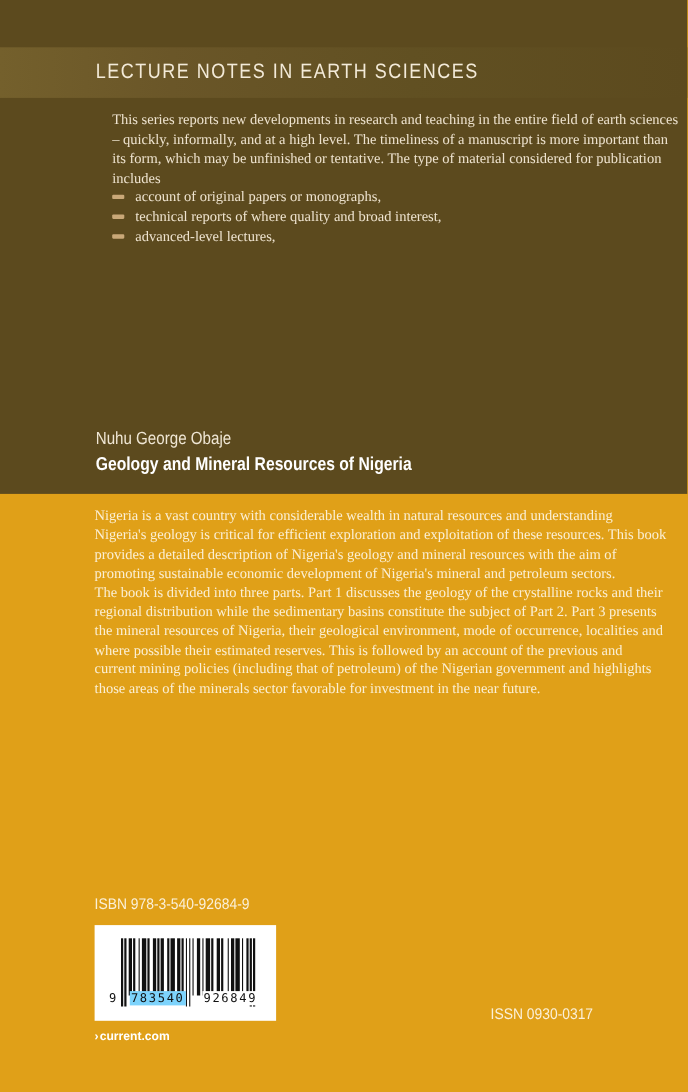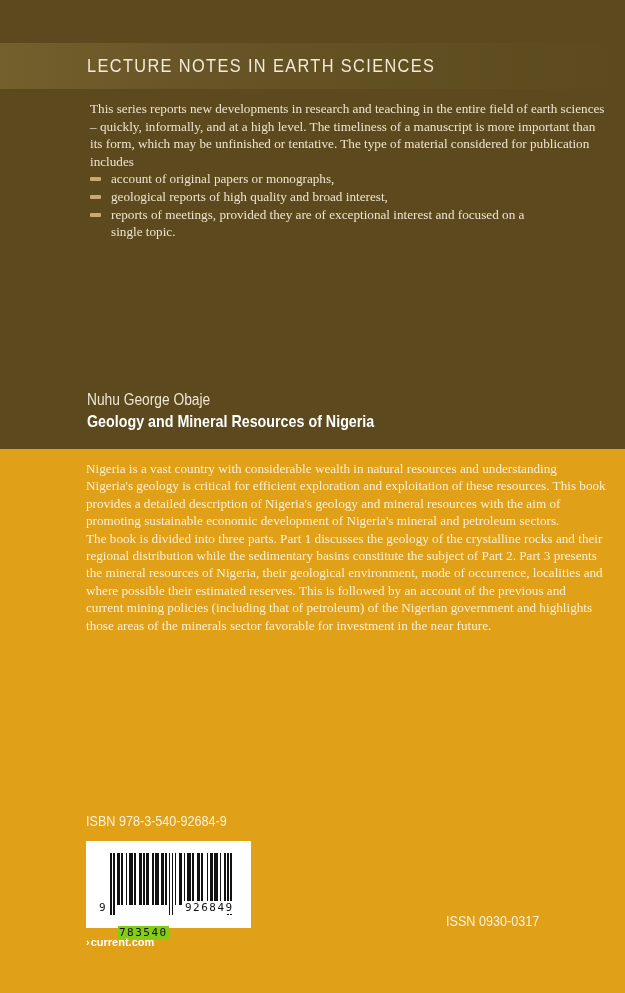--- a/index.html
+++ b/index.html
@@ -17,21 +17,21 @@
       background: linear-gradient(to right, #74602c 0%, #6a5628 25%, #615022 60%, #5c4a1e 100%);
     }
     .series-title {
       position: absolute; left: 87px; top: 55px;
       font-family: "Liberation Sans", "DejaVu Sans", sans-serif;
       font-size: 19px; letter-spacing: 1.6px; color: #f3ead8;
       transform: scaleX(0.86); transform-origin: left top;
       white-space: nowrap;
     }
     .series-desc {
-      position: absolute; left: 90px; top: 100px; width: 520px;
+      position: absolute; left: 102px; top: 100px; width: 520px;
       font-size: 13.2px; line-height: 17.6px; color: #eee3cf;
     }
     .series-desc p { margin: 0; }
     .bullets { list-style: none; margin: 0; padding: 0; }
     .bullets li { position: relative; padding-left: 21px; }
     .bullet {
       position: absolute; left: 0; top: 7px; width: 11px; height: 4px;
       background: #c9a878; border-radius: 1px;
     }
     .author {
@@ -67,21 +67,21 @@
     }
     .bars span { display: block; background: #111; height: 52px; }
     .bars span.guard { height: 62px; }
     .bars span.gap { background: transparent; }
     .barcode-digits {
       position: absolute; left: 0; top: 60px; width: 165px; height: 14px;
       font-family: "DejaVu Sans Mono", "Liberation Mono", monospace;
       font-size: 11px; color: #111;
     }
     .barcode-digits .d0 { position: absolute; left: 13px; top: 0; }
-    .barcode-digits .d1 { position: absolute; left: 32px; top: 0; background: #84cc16; padding: 0 1px; letter-spacing: 1.5px; margin-top: 25px; }
+    .barcode-digits .d1 { position: absolute; left: 32px; top: 0; background: #7dd3fc; padding: 0 1px; letter-spacing: 1.5px; }
     .barcode-digits .d2 { position: absolute; left: 98px; top: 0; background: #fff; padding: 0 1px; letter-spacing: 1.5px; }
     .springer {
       position: absolute; left: 86px; top: 936px;
       font-family: "Liberation Sans", "DejaVu Sans", sans-serif;
       font-size: 11px; font-weight: bold; color: #ffffff; white-space: nowrap;
     }
     .springer .chev { font-size: 11px; margin-right: 1px; }
     .issn {
       position: absolute; left: 446px; top: 913px;
       font-family: "Liberation Sans", "DejaVu Sans", sans-serif;
@@ -93,22 +93,22 @@
 <body>
 
 <div class="top"></div>
 <div class="series-band"></div>
 <div class="series-title">LECTURE NOTES IN EARTH SCIENCES</div>
 
 <div class="series-desc">
   <p>This series reports new developments in research and teaching in the entire field of earth sciences – quickly, informally, and at a high level. The timeliness of a manuscript is more important than its form, which may be unfinished or tentative. The type of material considered for publication includes</p>
   <ul class="bullets">
     <li><span class="bullet"></span><span>account of original papers or monographs,</span></li>
-    <li><span class="bullet"></span><span>geological reports of high quality and broad interest,</span></li>
-    <li style="padding-right:60px;"><span class="bullet"></span><span>reports of meetings, provided they are of exceptional interest and focused on a single topic.</span></li>
+    <li><span class="bullet"></span><span>technical reports of where quality and broad interest,</span></li>
+    <li><span class="bullet"></span><span>advanced-level lectures,</span></li>
   </ul>
 </div>
 
 <div class="author">Nuhu George Obaje</div>
 <div class="book-title">Geology and Mineral Resources of Nigeria</div>
 
 <div class="book-desc">
   <p>Nigeria is a vast country with considerable wealth in natural resources and understanding Nigeria's geology is critical for efficient exploration and exploitation of these resources. This book provides a detailed description of Nigeria's geology and mineral resources with the aim of promoting sustainable economic development of Nigeria's mineral and petroleum sectors.</p>
   <p>The book is divided into three parts. Part 1 discusses the geology of the crystalline rocks and their regional distribution while the sedimentary basins constitute the subject of Part 2. Part 3 presents the mineral resources of Nigeria, their geological environment, mode of occurrence, localities and where possible their estimated reserves. This is followed by an account of the previous and current mining policies (including that of petroleum) of the Nigerian government and highlights those areas of the minerals sector favorable for investment in the near future.</p>
 </div>

